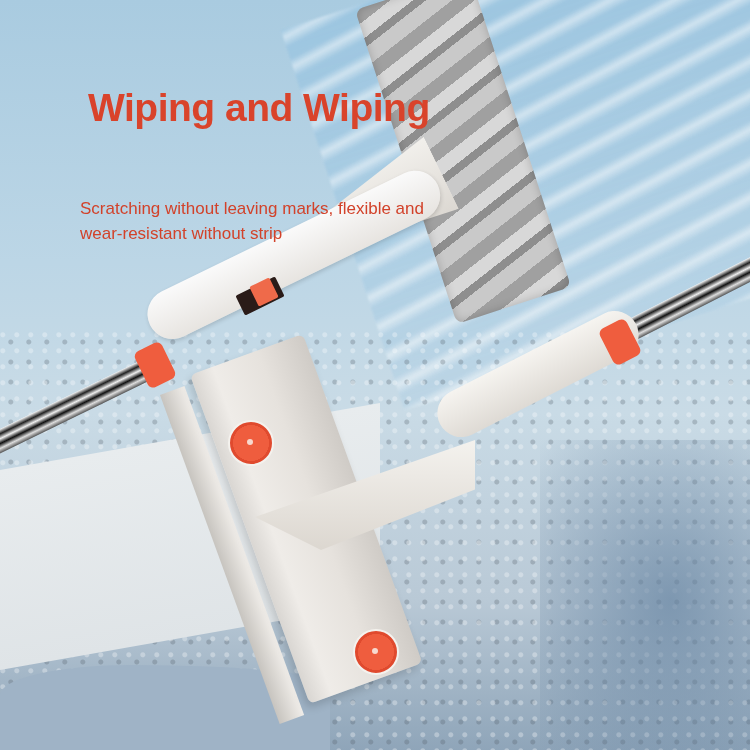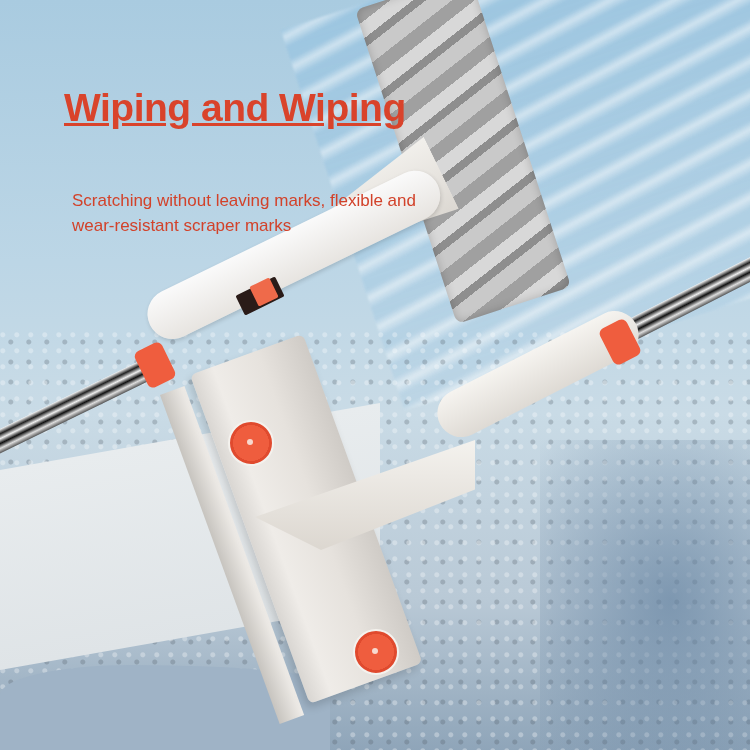--- a/index.html
+++ b/index.html
@@ -34,27 +34,26 @@
     background: linear-gradient(180deg,#e8ecee,#dfe4e7);
     transform: skewY(-10deg);
   }
   .hill {
     position: absolute; left: 0; top: 665px; width: 330px; height: 85px;
     background: #9fb3c6;
     border-top-left-radius: 40% 30px; border-top-right-radius: 60% 20px;
   }
   
   .headline {
-    position: absolute; left: 64px; top: 86px; margin: 0;
+    position: absolute; left: 88px; top: 86px; margin: 0;
     color: #d9432b; font-weight: 700; font-size: 39px; line-height: 44px; letter-spacing: -0.5px;
     z-index: 5;
-    text-decoration: underline;
   }
   .subtext {
-    position: absolute; left: 72px; top: 188px; width: 400px; margin: 0;
+    position: absolute; left: 72px; top: 188px; width: 400px; margin: 8px;
     color: #d2422a; font-size: 17px; line-height: 25px;
     z-index: 5;
   }
   
   .pole {
     position: absolute; height: 22px;
     background: linear-gradient(180deg,#f4f4f4 0%,#222 20%,#eee 40%,#111 60%,#ddd 80%,#555 100%);
     transform-origin: left center;
   }
   .pole1 { left: -20px; top: 440px; width: 200px; transform: rotate(-26deg); }
@@ -154,15 +153,15 @@
   <div class="knob knob2"></div>
   <div class="neck2"></div>
   <div class="handle2"></div>
   <div class="cap2"></div>
 
   <h1 class="headline">
     <span>Wiping and Wiping</span><br>
   </h1>
   <p class="subtext">
     <span>Scratching without leaving marks, flexible and</span><br>
-    <span>wear-resistant scraper marks</span>
+    <span>wear-resistant without strip</span>
   </p>
 </div>
 
 </body></html>

